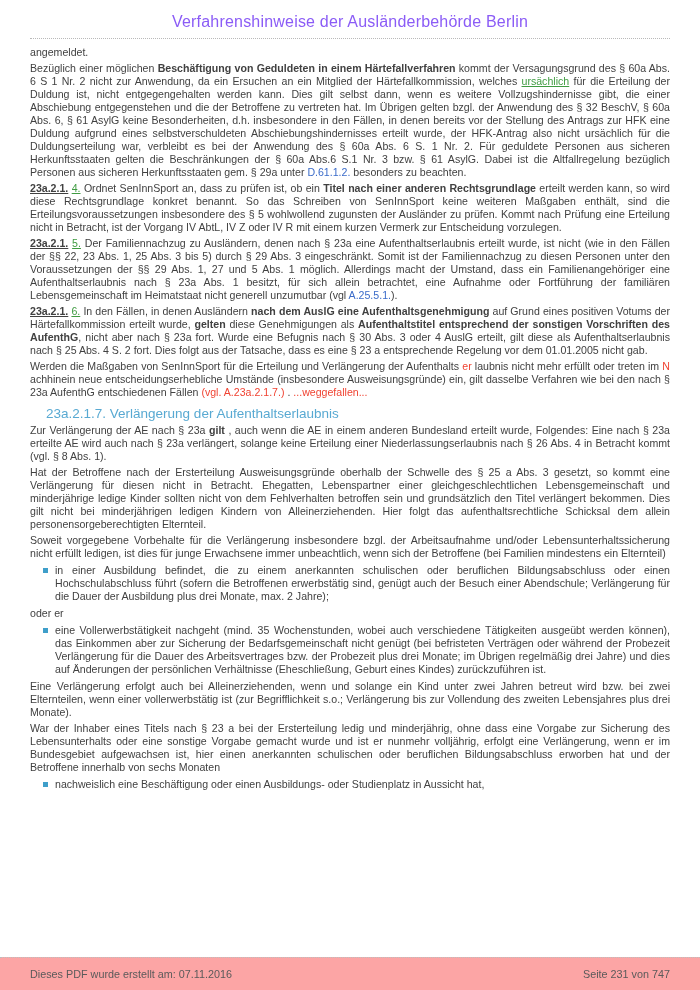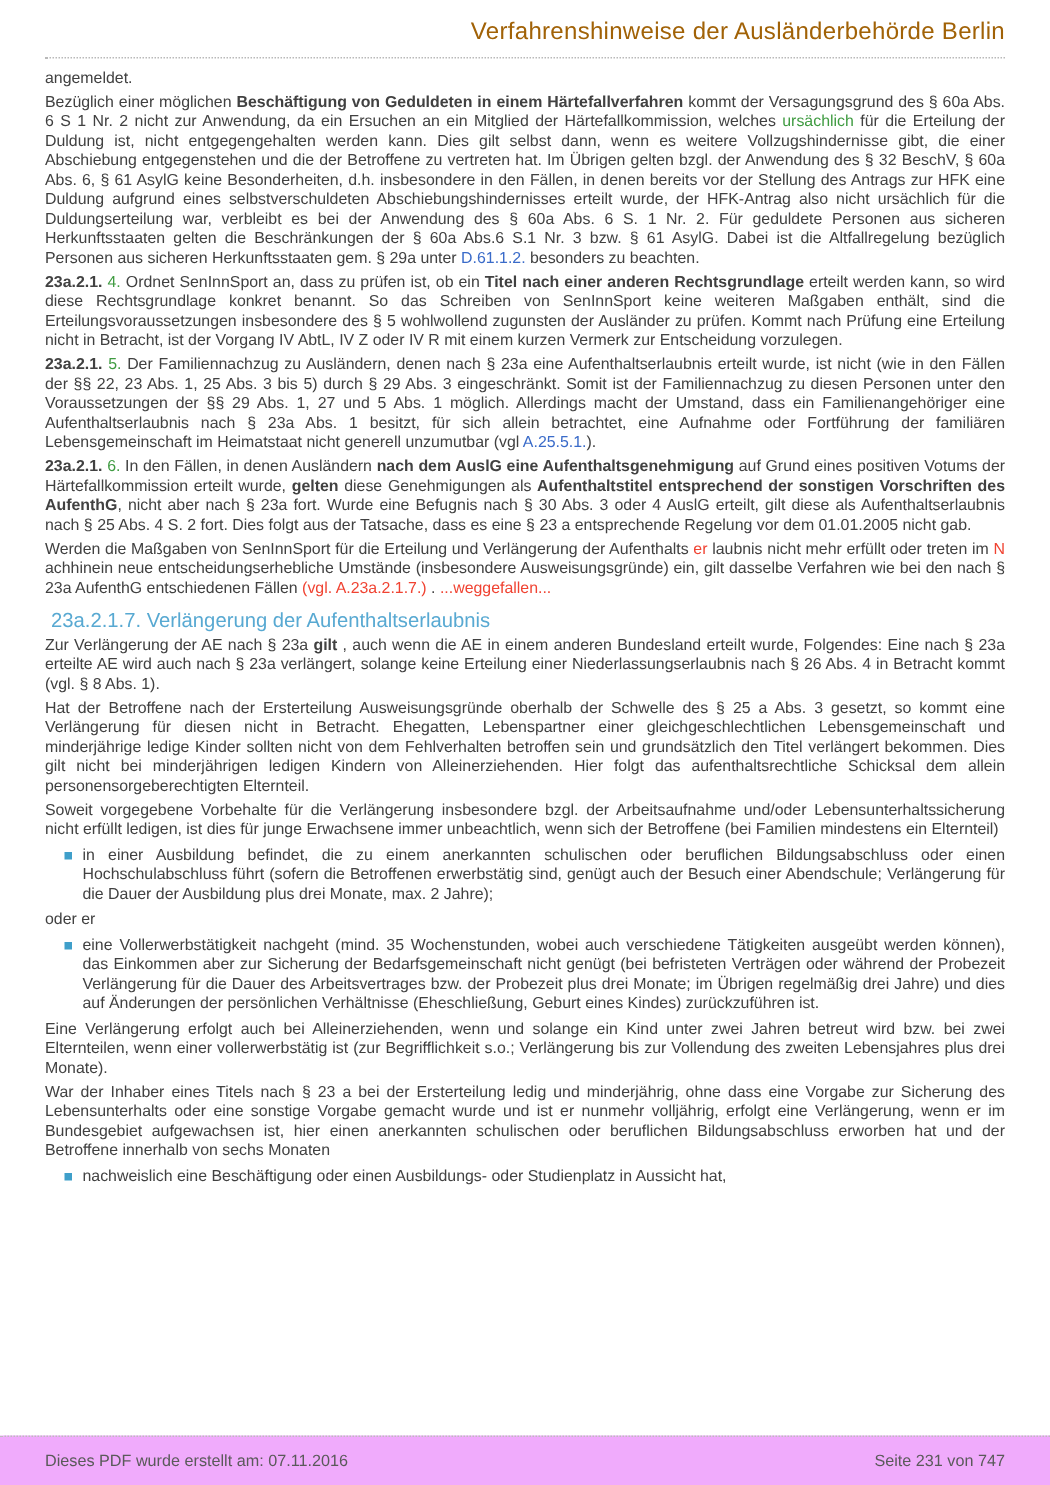--- a/index.html
+++ b/index.html
@@ -1,33 +1,33 @@
 <!DOCTYPE html>
 <html><head>
 <meta charset="utf-8">
 <style>
   *{box-sizing:border-box;margin:0;padding:0}
   html,body{width:700px}
   body{height:990px;background:#ffffff;font-family:"Liberation Sans",sans-serif;color:#414141;position:relative;overflow:hidden}
   .page{padding:13px 30px 0 30px}
-  .doc-title{font-size:16px;color:#a16207;font-weight:400;letter-spacing:.2px;text-align:right}
+  .doc-title{font-size:16px;color:#8b5cf6;font-weight:400;letter-spacing:.2px;text-align:center}
   .title-rule{border-bottom:1px dotted #b9b9b9;margin:7px 0 7px}
   .doc-content{font-size:10.6px;line-height:13px;text-align:justify}
   .para{margin:0 0 3px}
-  .section-heading{font-size:13.5px;color:#58a9d2;font-weight:400;margin:8px 4px 4px;text-align:left}
+  .section-heading{font-size:13.5px;color:#58a9d2;font-weight:400;margin:8px 16px 4px;text-align:left}
   .bullet-row{display:flex;margin:4px 0 4px 13px}
   .bullet-marker{flex:none;width:5px;height:5px;background:#3f9fca;margin:4px 7px 0 0}
   .bullet-text{flex:1;text-align:justify}
   .seg-bold{font-weight:bold}
-  .seg-underline{}
+  .seg-underline{text-decoration:underline}
   .seg-green{color:#3f9b41}
   .seg-red{color:#f04332}
   .seg-italic{}
   .seg-link{color:#3a6bc9;cursor:pointer}
-  .doc-footer{position:absolute;left:0;right:0;bottom:0;height:33px;background:#f0abfc;border-top:1px dotted #bdbdbd;display:flex;align-items:center;justify-content:space-between;padding:0 30px;font-size:10.8px;color:#5a5a5a}
+  .doc-footer{position:absolute;left:0;right:0;bottom:0;height:33px;background:#fca5a5;border-top:1px dotted #bdbdbd;display:flex;align-items:center;justify-content:space-between;padding:0 30px;font-size:10.8px;color:#5a5a5a}
 </style>
 </head>
 <body>
 
 <div class="page">
   <h1 class="doc-title">Verfahrenshinweise der Ausländerbehörde Berlin</h1>
   <div class="title-rule"></div>
   <main class="doc-content">
       <p class="para"><span>angemeldet.</span></p>
       <p class="para"><span>Bezüglich einer möglichen </span><span class="seg-bold">Beschäftigung von Geduldeten in einem Härtefallverfahren</span><span> kommt der Versagungsgrund des § 60a Abs. 6 S 1 Nr. 2 nicht zur Anwendung, da ein Ersuchen an ein Mitglied der Härtefallkommission, welches </span><span class="seg-green seg-underline">ursächlich</span><span> für die Erteilung der Duldung ist, nicht entgegengehalten werden kann. Dies gilt selbst dann, wenn es weitere Vollzugshindernisse gibt, die einer Abschiebung entgegenstehen und die der Betroffene zu vertreten hat. Im Übrigen gelten bzgl. der Anwendung des § 32 BeschV, § 60a Abs. 6, § 61 AsylG keine Besonderheiten, d.h. insbesondere in den Fällen, in denen bereits vor der Stellung des Antrags zur HFK eine Duldung aufgrund eines selbstverschuldeten Abschiebungshindernisses erteilt wurde, der HFK-Antrag also nicht ursächlich für die Duldungserteilung war, verbleibt es bei der Anwendung des § 60a Abs. 6 S. 1 Nr. 2. Für geduldete Personen aus sicheren Herkunftsstaaten gelten die Beschränkungen der § 60a Abs.6 S.1 Nr. 3 bzw. § 61 AsylG. Dabei ist die Altfallregelung bezüglich Personen aus sicheren Herkunftsstaaten gem. § 29a unter </span><span class="seg-link">D.61.1.2.</span><span> besonders zu beachten.</span></p>

